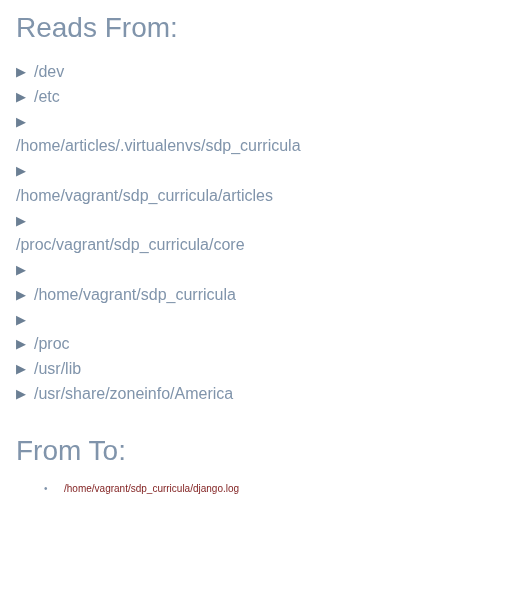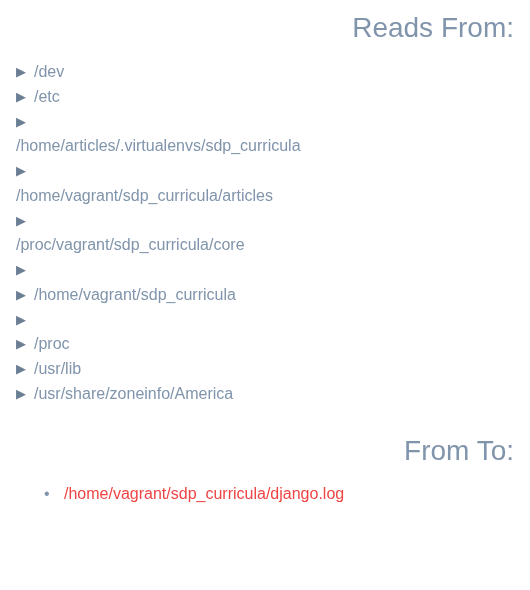--- a/index.html
+++ b/index.html
@@ -13,21 +13,20 @@
       width: 530px;
       color: #8094ab;
       background: #ffffff;
     }
     h2 {
       font-size: 28px;
       font-weight: 400;
       color: #8094ab;
       margin-bottom: 16px;
       margin-top: 0;
-      text-align: right;
     }
     h2.section-write {
       margin-top: 28px;
       margin-bottom: 14px;
     }
     .tree-list {
       list-style: none;
       padding: 0;
       margin: 0;
     }
@@ -54,23 +53,23 @@
       word-break: break-all;
     }
     .tree-item.wrap .path {
       flex-basis: 100%;
     }
     .bullet-list {
       list-style: none;
       padding-left: 48px;
     }
     .bullet-item {
-      font-size: 16px;
+      font-size: 10px;
       line-height: 1.6;
-      color: #ef4444;
+      color: #7f1d1d;
       position: relative;
     }
     .bullet-item::before {
       content: "•";
       position: absolute;
       left: -20px;
       color: #8094ab;
     }
   </style>
 </head>

